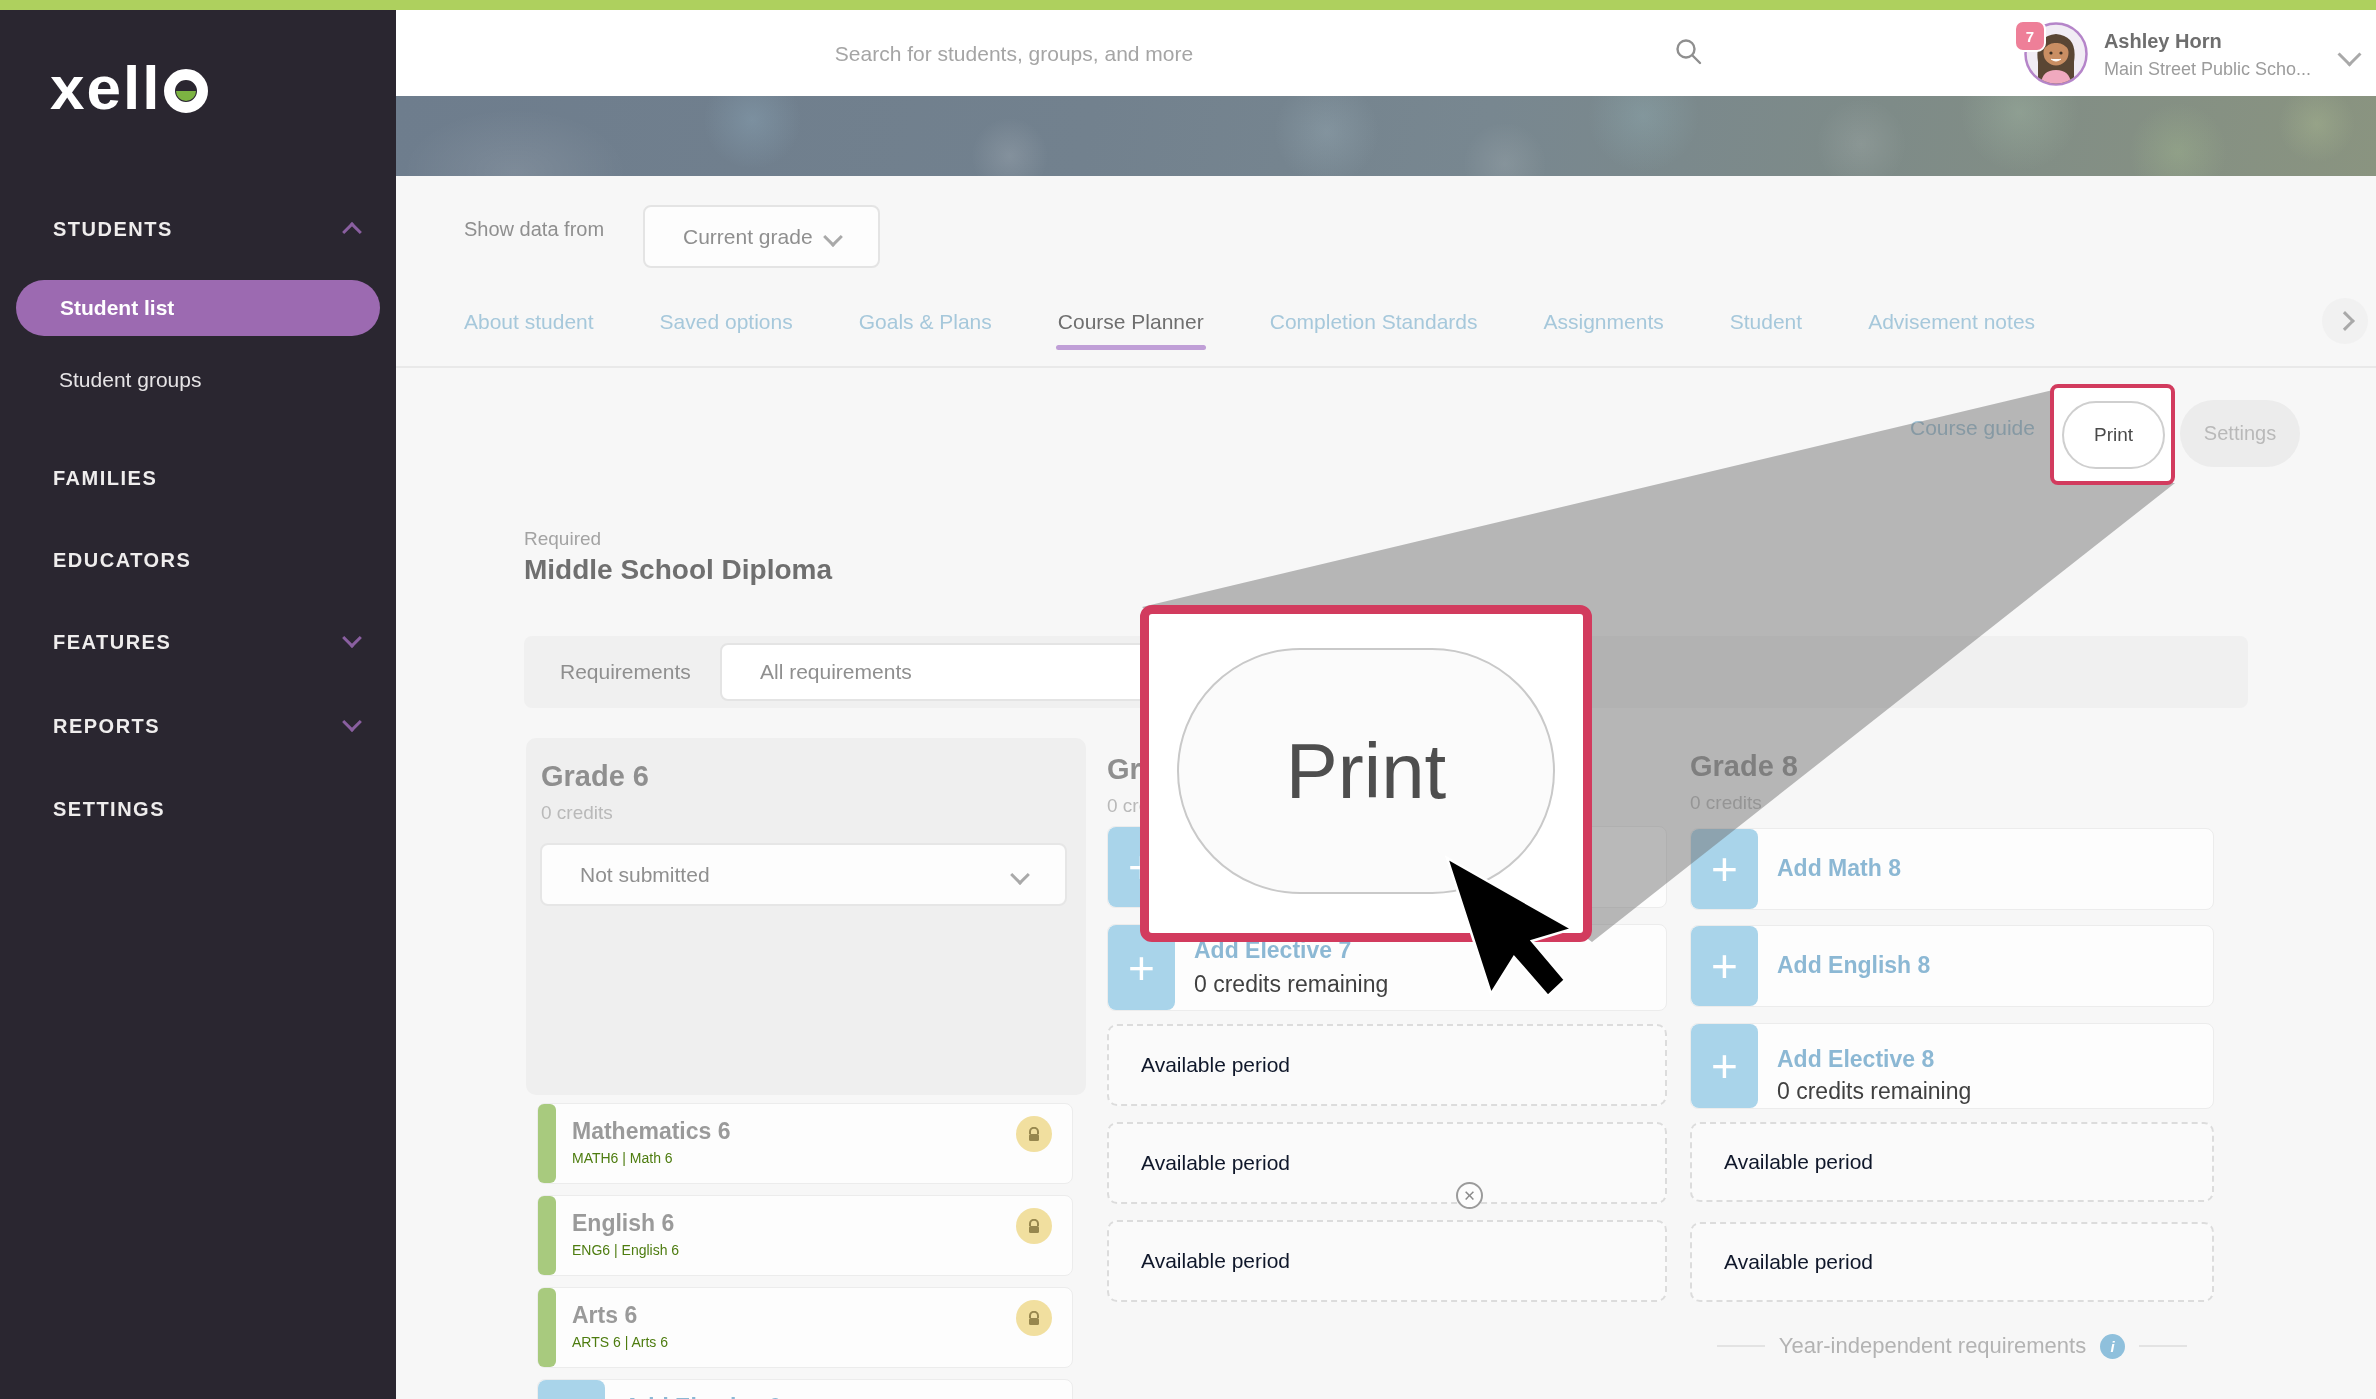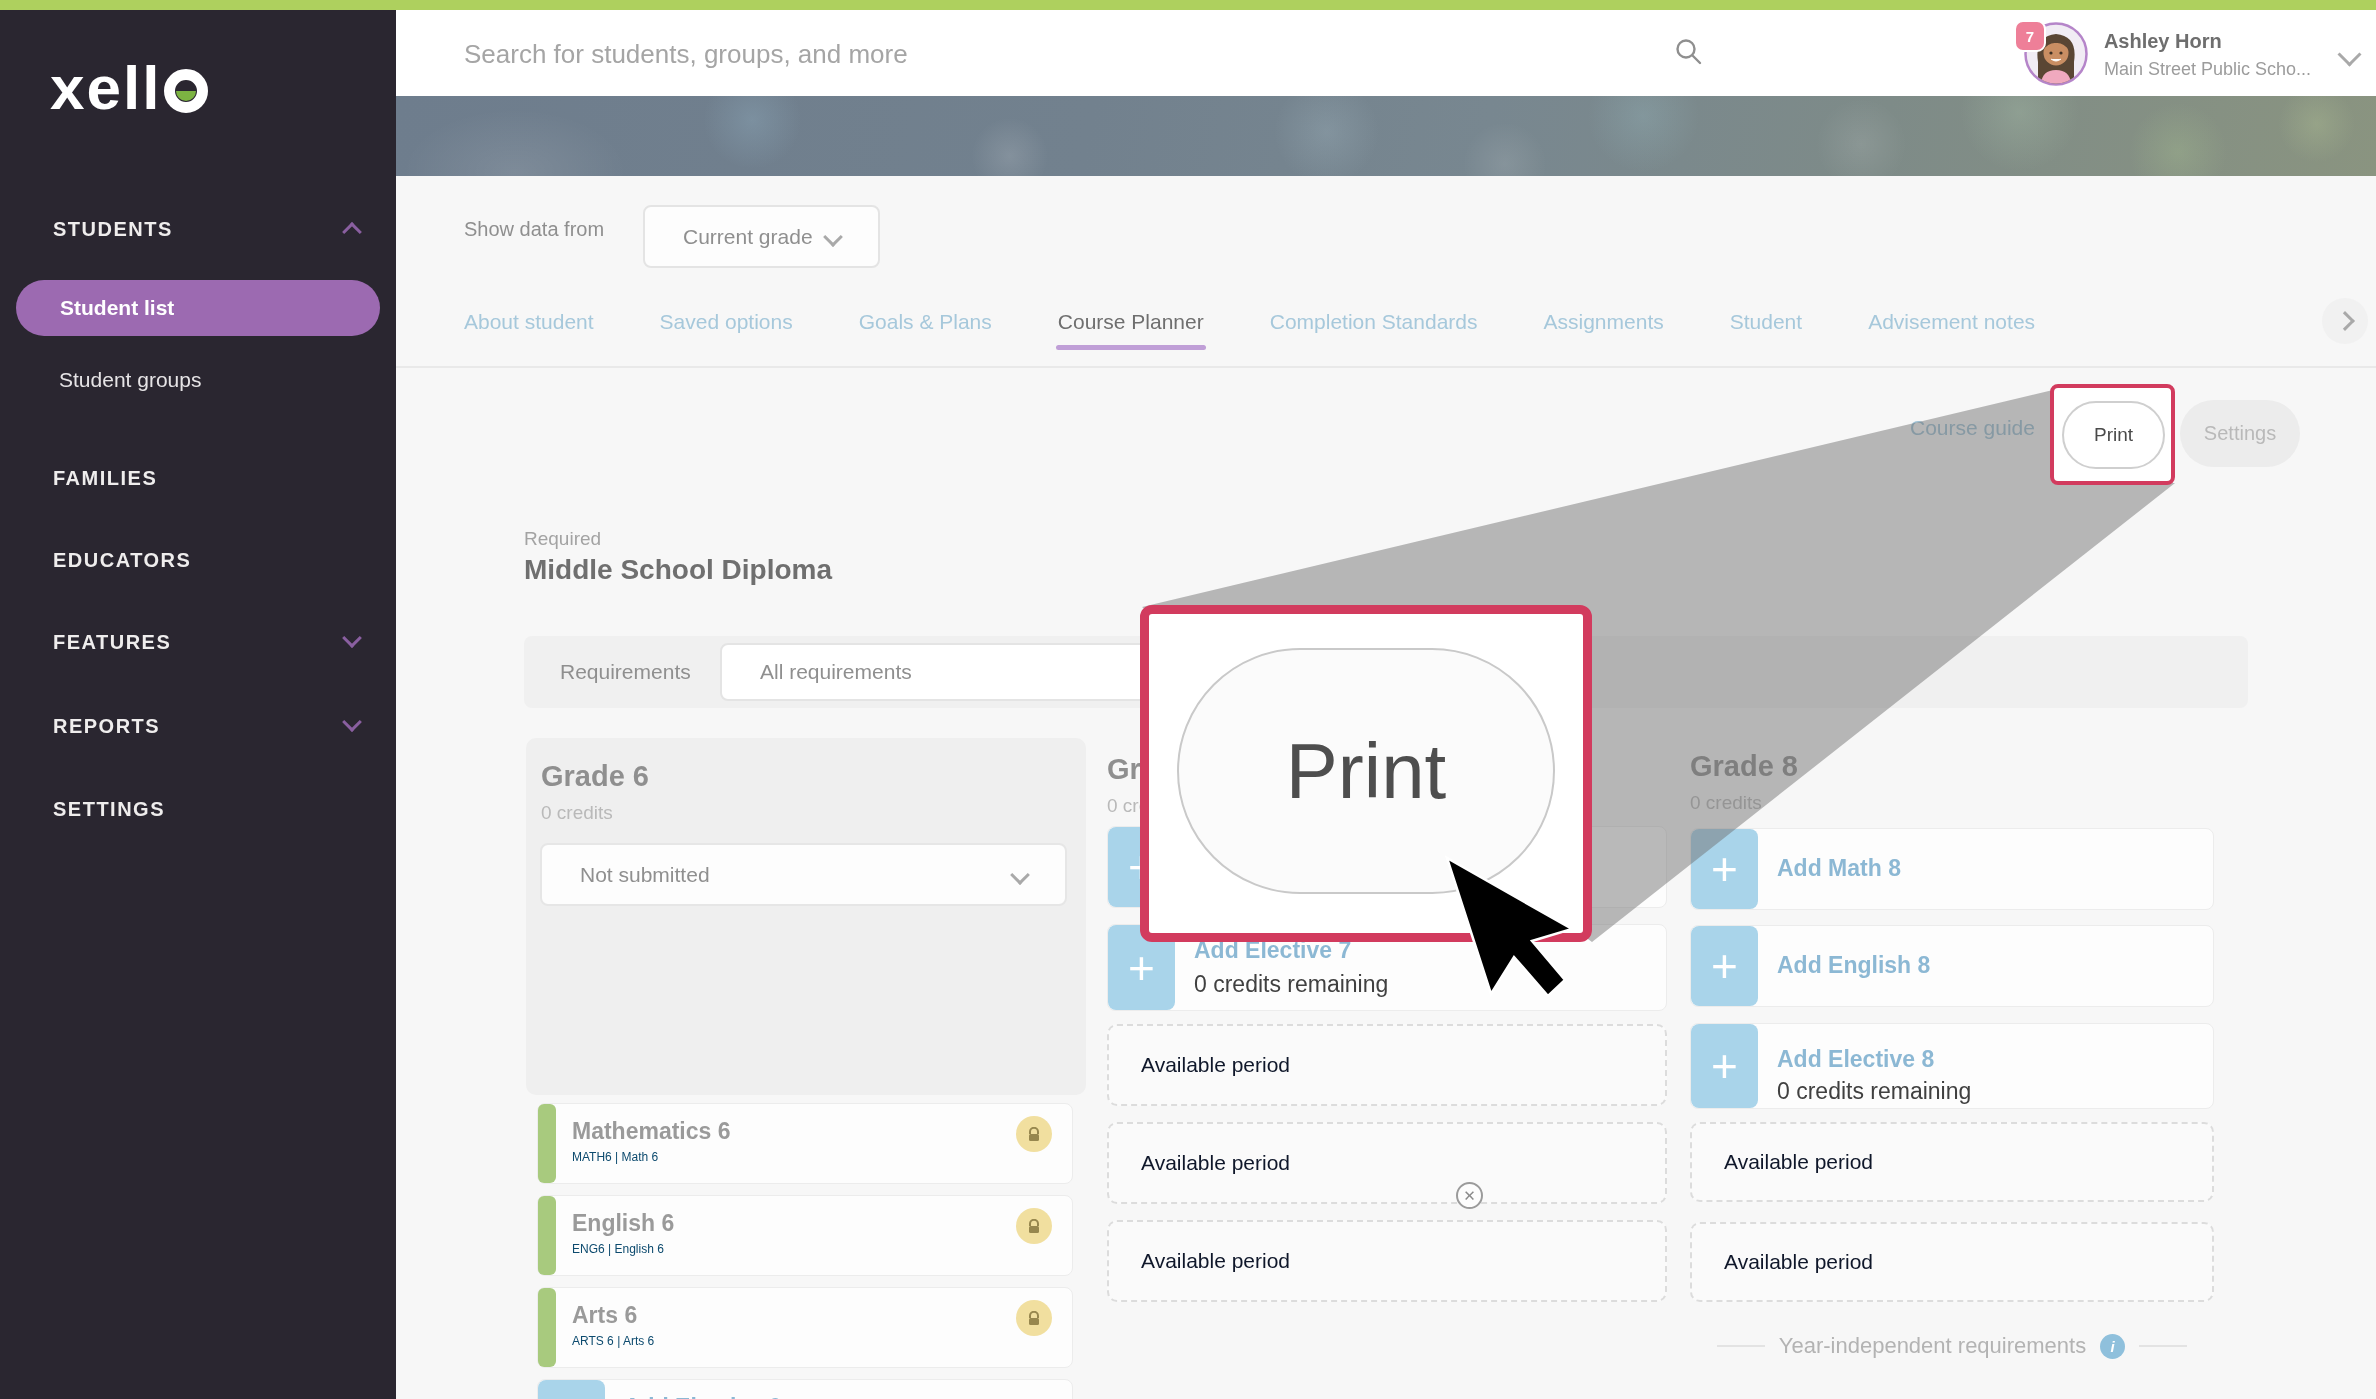--- a/index.html
+++ b/index.html
@@ -16,21 +16,21 @@
   .side-sub{left:59px;color:#e6e4e6;font-size:21px;}
   .pill-active{left:16px;top:280px;width:364px;height:56px;background:#9c6ab1;border-radius:28px;color:#fff;font-size:21px;font-weight:bold;line-height:56px;padding-left:44px;box-sizing:border-box;}
   .chev{display:inline-block;width:11px;height:11px;border-right:3px solid #9f9f9f;border-bottom:3px solid #9f9f9f;}
   .chev.down{transform:rotate(45deg);}
   .chev.up{transform:rotate(-135deg);}
   .chev.right{transform:rotate(-45deg);}
   .chev.purple{border-color:#8a5fa0;}
   .chev.gray{border-color:#a9a9a9;}
   
   #topbar{left:396px;top:10px;width:1980px;height:86px;background:#ffffff;z-index:30;}
-  #search-input{position:absolute;left:66px;top:22px;width:1100px;height:42px;border:none;outline:none;background:transparent;font-size:26px;color:#8b5cf6;font-family:"Liberation Sans",sans-serif;}
+  #search-input{position:absolute;left:66px;top:22px;width:1100px;height:42px;border:none;outline:none;background:transparent;font-size:21px;color:#8b5cf6;font-family:"Liberation Sans",sans-serif;text-align:center;}
   #search-input::placeholder{color:#a5a5a5;}
   .user{position:absolute;right:18px;top:6px;display:flex;align-items:center;gap:16px;height:76px;}
   .avatar-wrap{position:relative;width:64px;height:64px;}
   .badge{position:absolute;left:-10px;top:-2px;width:28px;height:28px;background:#ee7f98;border:2px solid #fff;border-radius:9px;color:#fff;font-size:15px;font-weight:bold;display:flex;align-items:center;justify-content:center;z-index:2;}
   .uname{font-size:20px;font-weight:bold;color:#6e6e6e;line-height:1.5;}
   .uorg{font-size:18px;color:#9c9c9c;line-height:1.5;}
   
   #banner{left:396px;top:96px;width:1980px;height:80px;z-index:20;
     background-image:
       radial-gradient(circle 70px at 18% 30%, rgba(170,210,230,.20), transparent 70%),
@@ -57,21 +57,21 @@
   .link-blue{color:#9cc0d4;font-size:21px;}
   .pill-btn{border-radius:34px;display:flex;align-items:center;justify-content:center;box-sizing:border-box;}
   
   .req-bar{left:128px;top:460px;width:1724px;height:72px;background:#f0f0f0;border-radius:8px;}
   
   .col-title{font-size:29px;font-weight:bold;color:#8f8f8f;}
   .col-credits{font-size:19px;color:#b9b9b9;}
   .course-card{position:absolute;left:11px;width:536px;background:#fdfdfd;border:1px solid #ececec;border-radius:8px;box-sizing:border-box;}
   .gbar{position:absolute;left:0;top:0;bottom:0;width:18px;background:#a8ca7e;border-radius:6px;}
   .c-title{position:absolute;left:34px;top:14px;font-size:23px;font-weight:600;color:#9a9a9a;white-space:nowrap;}
-  .c-code{position:absolute;left:34px;top:46px;font-size:12px;color:#0c4a6e;white-space:nowrap;}
+  .c-code{position:absolute;left:34px;top:46px;font-size:14px;color:#4d7c0f;white-space:nowrap;}
   .lock-circ{position:absolute;right:20px;top:12px;width:36px;height:36px;border-radius:50%;background:#f1df9f;display:flex;align-items:center;justify-content:center;}
   .add-card{position:absolute;background:#fdfdfd;border:1px solid #ececec;border-radius:8px;box-sizing:border-box;}
   .blue-sq{position:absolute;left:0;top:0;bottom:0;width:67px;background:#a9d4ea;border-radius:8px;display:flex;align-items:center;justify-content:center;color:#fff;font-size:46px;font-weight:200;line-height:0;}
   .add-label{position:absolute;left:86px;font-size:23px;font-weight:600;color:#8cb8d4;white-space:nowrap;}
   .add-sub{position:absolute;left:86px;font-size:23px;color:#404040;white-space:nowrap;}
   .avail{position:absolute;border:2px dashed #dcdcdc;border-radius:10px;box-sizing:border-box;display:flex;align-items:center;color:#0f172a;font-size:21px;padding-left:32px;background:rgba(255,255,255,.35);}
   .close-circ{left:1060px;top:1006px;width:27px;height:27px;border-radius:50%;background:#fdfdfd;border:2px solid #9b9b9b;box-sizing:border-box;display:flex;align-items:center;justify-content:center;color:#8a8a8a;font-size:15px;line-height:1;z-index:45;}
   .year-row{display:flex;align-items:center;justify-content:center;gap:14px;color:#b3b3b3;font-size:22px;}
   .hline{width:48px;height:2px;background:#e3e3e3;}
   .info-circ{width:25px;height:25px;border-radius:50%;background:#8fc0dc;color:#fff;font-size:15px;font-weight:bold;display:flex;align-items:center;justify-content:center;font-style:italic;}

